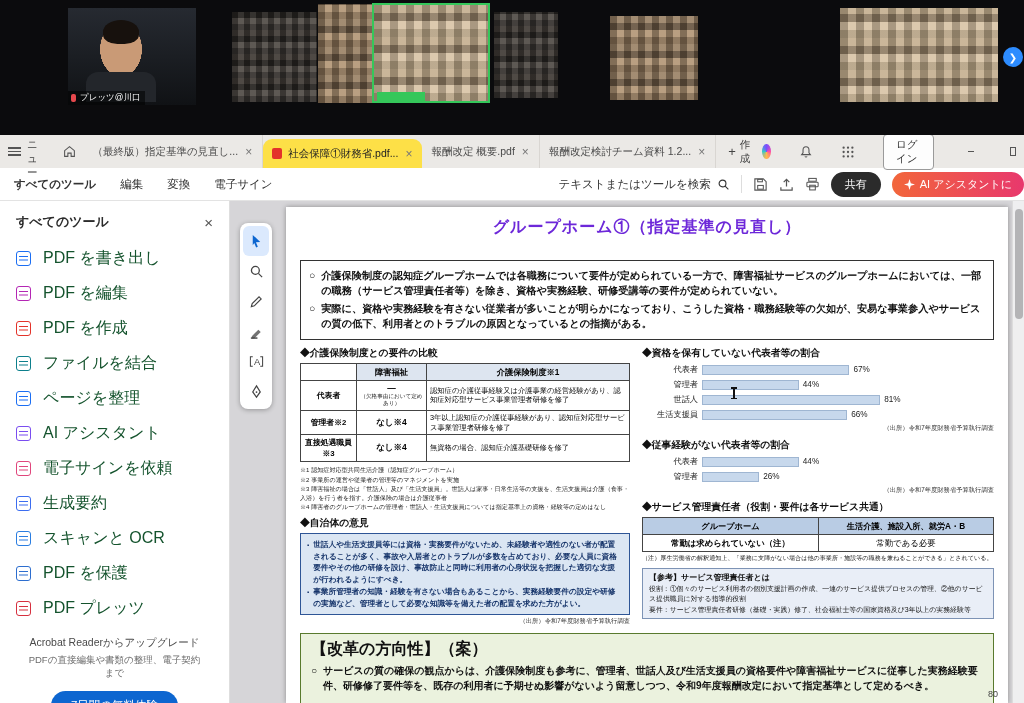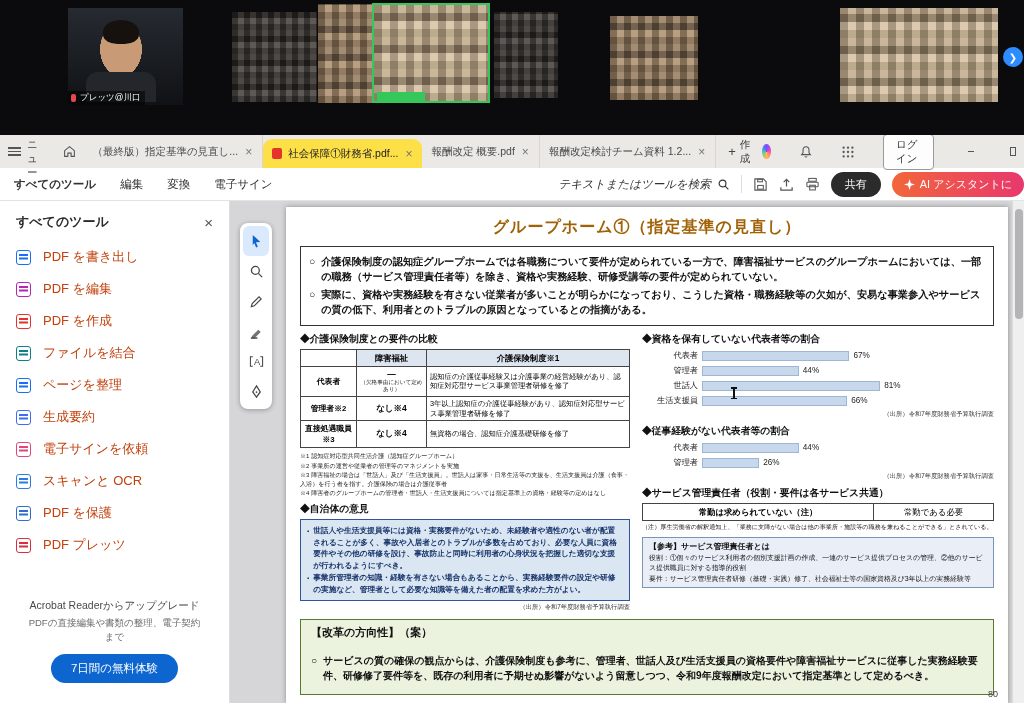--- a/index.html
+++ b/index.html
@@ -2,21 +2,21 @@
 <html><head>
 <meta charset="utf-8">
 <style>
   * { margin:0; padding:0; box-sizing:border-box; }
   html,body { width:1024px; height:703px; overflow:hidden; background:#000;
     font-family:"Liberation Sans", sans-serif; }
 
   
   .video-bar { position:relative; width:1024px; height:135px; background:#0b0b0d; }
   .tile { position:absolute; overflow:hidden; }
-  .tile-person { left:68px; top:8px; width:115px; height:97px;
+  .tile-person { left:68px; top:8px; width:128px; height:97px;
     background:linear-gradient(180deg,#262a31,#101215); }
   .face { position:absolute; left:30px; top:16px; width:46px; height:60px;
     background:radial-gradient(ellipse 21px 27px at 50% 42%, #c99a76 0 99%, transparent 100%); }
   .face::before { content:""; position:absolute; left:5px; top:-4px; width:36px; height:24px;
     background:#17110d; border-radius:50% 50% 40% 40%; }
   .face::after { content:""; position:absolute; left:-12px; top:48px; width:70px; height:30px;
     background:#23262b; border-radius:12px 12px 0 0; }
   .plabel { position:absolute; left:0; bottom:0; display:flex; align-items:center;
     background:rgba(0,0,0,.55); color:#fff; font-size:8.5px; padding:1px 5px 1px 3px; }
   .mic { width:5px; height:8px; background:#e5484d; border-radius:2px; display:inline-block; margin-right:4px; }
@@ -61,55 +61,55 @@
     font-size:10.5px; color:#333; }
   .win-min { width:11px; height:1.5px; background:#555; margin:0 6px; }
   .win-restore { width:9px; height:9px; border:1.5px solid #555; margin:0 8px 0 2px; position:relative; }
 
   
   .toolbar2 { width:1024px; height:33px; background:#fff; border-bottom:1px solid #e3e3e3;
     display:flex; align-items:center; padding:0 0 0 14px; font-size:11.5px; color:#333; white-space:nowrap; }
   .tb-item { margin-right:24px; }
   .tb-item.first { font-weight:bold; }
   .t2-right { margin-left:auto; display:flex; align-items:center; gap:11px; }
-  .search-box { display:flex; align-items:center; gap:6px; color:#333;font-style:italic; }
+  .search-box { display:flex; align-items:center; gap:6px; color:#333; }
   .vsep { width:1px; height:18px; background:#ddd; }
   .t2-icon { color:#555; display:flex; }
   .share-btn { background:#2b2b2b; color:#fff; border-radius:14px; padding:5px 14px; font-size:11px; }
   .ai-btn { background:linear-gradient(90deg,#f2663b,#e8386d); color:#fff; border-radius:14px;
     padding:5px 12px; font-size:11px; display:flex; align-items:center; gap:5px; }
 
   
   .main { display:flex; width:1024px; height:502px; background:#fff; }
   .sidebar { width:230px; flex:none; background:#fff; border-right:1px solid #dedede;
     display:flex; flex-direction:column; }
   .sb-head { display:flex; justify-content:space-between; align-items:center;
     padding:12px 16px 10px; font-size:13px; font-weight:bold; color:#2c2c2c; }
   .sb-close { font-size:15px; color:#555; font-weight:normal; }
-  .sb-item { display:flex; align-items:center; gap:12px; padding:7px 16px; font-size:13px; color:#c2410c; }
+  .sb-item { display:flex; align-items:center; gap:12px; padding:7px 16px; font-size:16px; color:#14532d; }
   .tool-icon { width:15px; height:15px; border:1.5px solid currentColor; border-radius:3px;
     position:relative; flex:none; }
   .tool-icon::after { content:""; position:absolute; left:2px; right:2px; top:3.5px; height:1.5px;
     background:currentColor; box-shadow:0 3.5px 0 currentColor; }
   .sb-upgrade { margin-top:auto; padding:10px 24px 20px; text-align:center; }
   .up-title { font-size:10.5px; color:#4a4a4a; margin-bottom:3px; }
   .up-desc { font-size:9.5px; color:#6b6b6b; margin-bottom:11px; line-height:1.4; }
   .trial-btn { background:#0d66d0; color:#fff; border:none; border-radius:16px; padding:7px 20px;
     font-size:11.5px; font-family:inherit; }
 
   .doc-area { position:relative; flex:1; background:#d6d5d8; overflow:hidden; }
   .float-tools { position:absolute; left:10px; top:22px; width:32px; background:#fff; border-radius:8px;
     box-shadow:0 1px 5px rgba(0,0,0,.3); padding:3px 0; z-index:5; }
   .ft-btn { height:30px; display:flex; align-items:center; justify-content:center; color:#444; }
   .ft-btn.active { background:#dbe9fd; color:#0d66d0; border-radius:6px; margin:0 3px; }
 
   .page { position:absolute; left:56px; top:6px; width:722px; height:496px; background:#fff;
     box-shadow:0 0 5px rgba(0,0,0,.35); padding:8px 14px 0; overflow:hidden; }
-  .p-title { text-align:center; font-size:16px; font-weight:bold; color:#a16207;
-    letter-spacing:1px; margin:2px 0 8px; }
+  .p-title { text-align:center; font-size:16px; font-weight:bold; color:#6d28d9;
+    letter-spacing:1px; margin:2px 0 22px; }
   .sum-box { border:1.5px solid #333; padding:5px 10px 6px 8px; }
   .srow { display:flex; gap:6px; font-size:10.2px; font-weight:600; line-height:1.5;
     color:#111; margin:2px 0; }
   .srow::before { content:"○"; flex:none; }
   .cols { display:flex; gap:12px; margin-top:7px; }
   .col-l { width:330px; flex:none; }
   .col-r { flex:1; min-width:0; }
   .cap { font-size:9.8px; font-weight:bold; color:#111; margin:6px 0 3px; }
   .cap.nt { margin-top:0; }
   .cmp { border-collapse:collapse; width:100%; }
@@ -133,21 +133,21 @@
   .cval { font-size:8.2px; color:#222; }
   .svc { border-collapse:collapse; width:100%; }
   .svc th { background:#b9cce4; border:1px solid #444; font-size:8.2px; padding:2.5px 2px; }
   .svc td { border:1px solid #444; font-size:8.4px; text-align:center; padding:2.5px 2px; }
   .svc td.strong { font-weight:bold; }
   .note { font-size:6.1px; color:#222; margin-top:2px; line-height:1.45; }
   .ref-box { background:#e9eef7; border:1px solid #7d93b5; padding:3px 6px; margin-top:5px; }
   .ref-title { font-size:8px; font-weight:bold; color:#111; }
   .ref-line { font-size:6.9px; color:#111; line-height:1.45; margin-top:1px; }
   .reform-box { background:#ebf2de; border:1.5px solid #597a2e; margin-top:7px; padding:5px 10px 8px; }
-  .reform-title { font-size:11px; font-weight:bold; color:#111; margin-bottom:13px; }
+  .reform-title { font-size:16px; font-weight:bold; color:#111; margin-bottom:3px; }
   .grow { display:flex; gap:6px; font-size:10px; font-weight:600; line-height:1.5; color:#111; margin:3px 0; }
   .grow::before { content:"○"; flex:none; }
   .pagenum { position:absolute; right:10px; bottom:4px; font-size:9px; color:#444; }
   .ibeam { position:absolute; left:447px; top:180px; width:1.5px; height:12px; background:#111; }
   .ibeam::before, .ibeam::after { content:""; position:absolute; left:-2.5px; width:6.5px; height:1.5px; background:#111; }
   .ibeam::after { bottom:0; }
   .scrollbar { position:absolute; right:0; top:0; bottom:0; width:12px; background:#efeff0;
     border-left:1px solid #dcdcdc; }
   .thumb { position:absolute; top:8px; left:2px; width:8px; height:110px; background:#b4b4b6; border-radius:4px; }
   svg { display:block; }
@@ -301,26 +301,30 @@
       </div>
     <div class="sb-item">
         <span class="tool-icon" style="color: rgb(13, 127, 140);"></span>
         <span>ファイルを結合</span>
       </div>
     <div class="sb-item">
         <span class="tool-icon" style="color: rgb(27, 110, 243);"></span>
         <span>ページを整理</span>
       </div>
     <div class="sb-item">
+        <span class="tool-icon" style="color: rgb(122, 77, 240);"></span>
+        <span>AI アシスタント</span>
+      </div>
+    <div class="sb-item">
+        <span class="tool-icon" style="color: rgb(224, 70, 124);"></span>
+        <span>電子サインを依頼</span>
+      </div>
+    <div class="sb-item">
         <span class="tool-icon" style="color: rgb(60, 109, 240);"></span>
         <span>生成要約</span>
-      </div>
-    <div class="sb-item">
-        <span class="tool-icon" style="color: rgb(224, 70, 124);"></span>
-        <span>電子サインを依頼</span>
       </div>
     <div class="sb-item">
         <span class="tool-icon" style="color: rgb(42, 125, 225);"></span>
         <span>スキャンと OCR</span>
       </div>
     <div class="sb-item">
         <span class="tool-icon" style="color: rgb(45, 110, 207);"></span>
         <span>PDF を保護</span>
       </div>
     <div class="sb-item">
@@ -461,20 +465,24 @@
                 <span class="clabel">管理者</span>
                 <span class="cbar" style="width: 57.2px;"></span>
                 <span class="cval">26%</span>
               </div>
           </div>
           <div class="src">（出所）令和7年度財務省予算執行調査</div>
 
           <div class="cap">◆サービス管理責任者（役割・要件は各サービス共通）</div>
           <table class="svc">
             <tbody>
+                <tr>
+              <th>グループホーム</th>
+              <th>生活介護、施設入所、就労A・B</th>
+            </tr>
             <tr>
               <td class="strong">常勤は求められていない（注）</td>
               <td>常勤である必要</td>
             </tr>
           </tbody>
             </table>
           <div class="note">（注）厚生労働省の解釈通知上、「業務に支障がない場合は他の事業所・施設等の職務を兼ねることができる」とされている。</div>
           <div class="ref-box">
             <div class="ref-title">【参考】サービス管理責任者とは</div>
             <div class="ref-line">役割：①個々のサービス利用者の個別支援計画の作成、一連のサービス提供プロセスの管理、②他のサービス提供職員に対する指導的役割</div>

